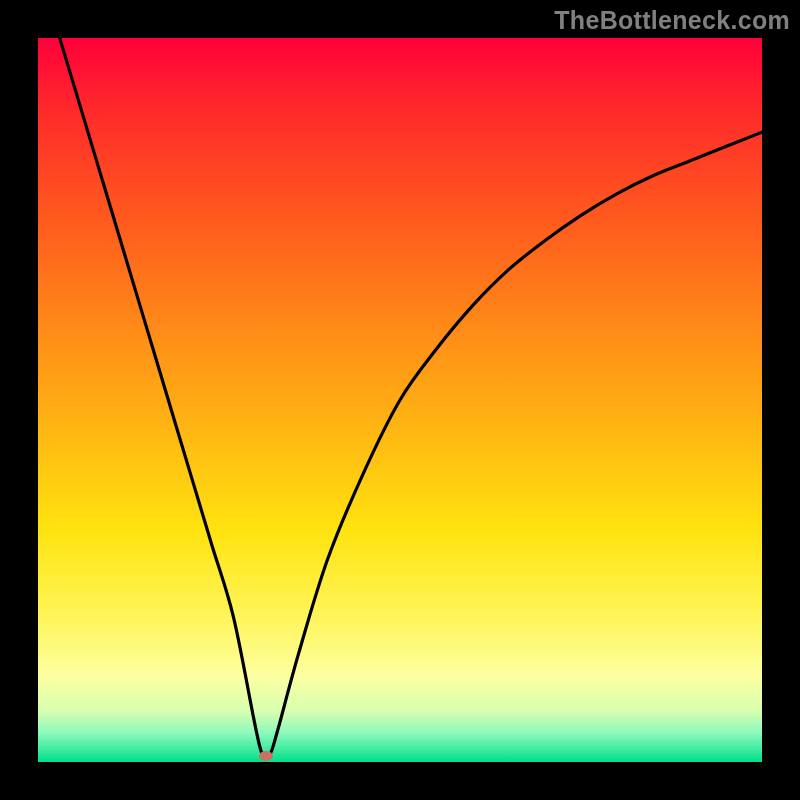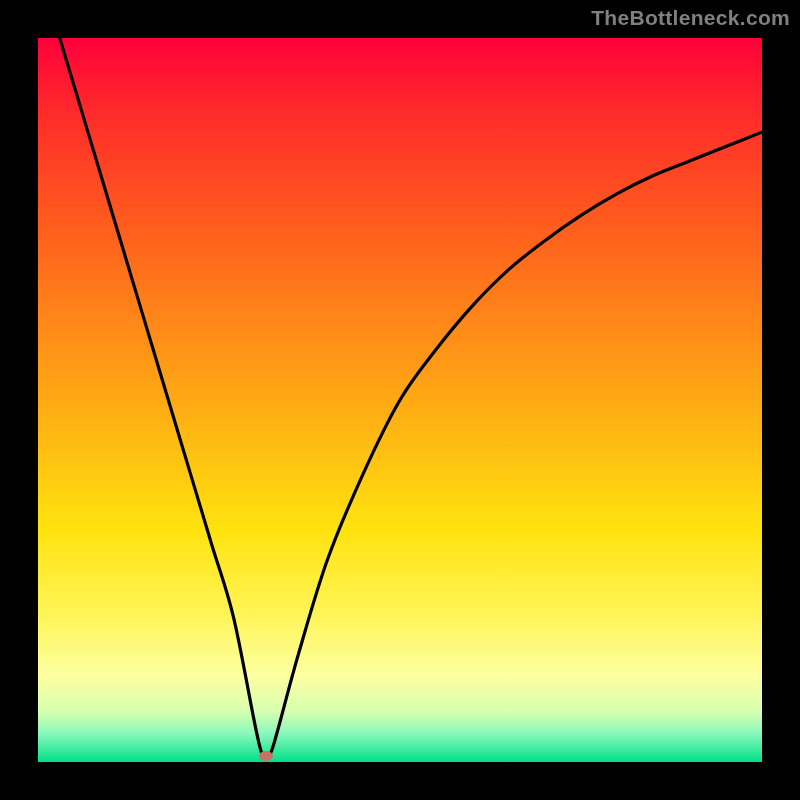--- a/index.html
+++ b/index.html
@@ -53,21 +53,21 @@
     border-radius: 50%;
     background: #c97163;
     transform: translate(-50%, -50%);
     pointer-events: none;
   }
   .attribution {
     position: absolute;
     top: 6px;
     right: 10px;
     font-family: Arial, Helvetica, sans-serif;
-    font-size: 21px;
+    font-size: 25px;
     font-weight: 600;
     color: #808080;
     letter-spacing: 0.3px;
   }
 </style>
 </head>
 <body>
 
 <div class="frame">
   <div class="plot-area">

